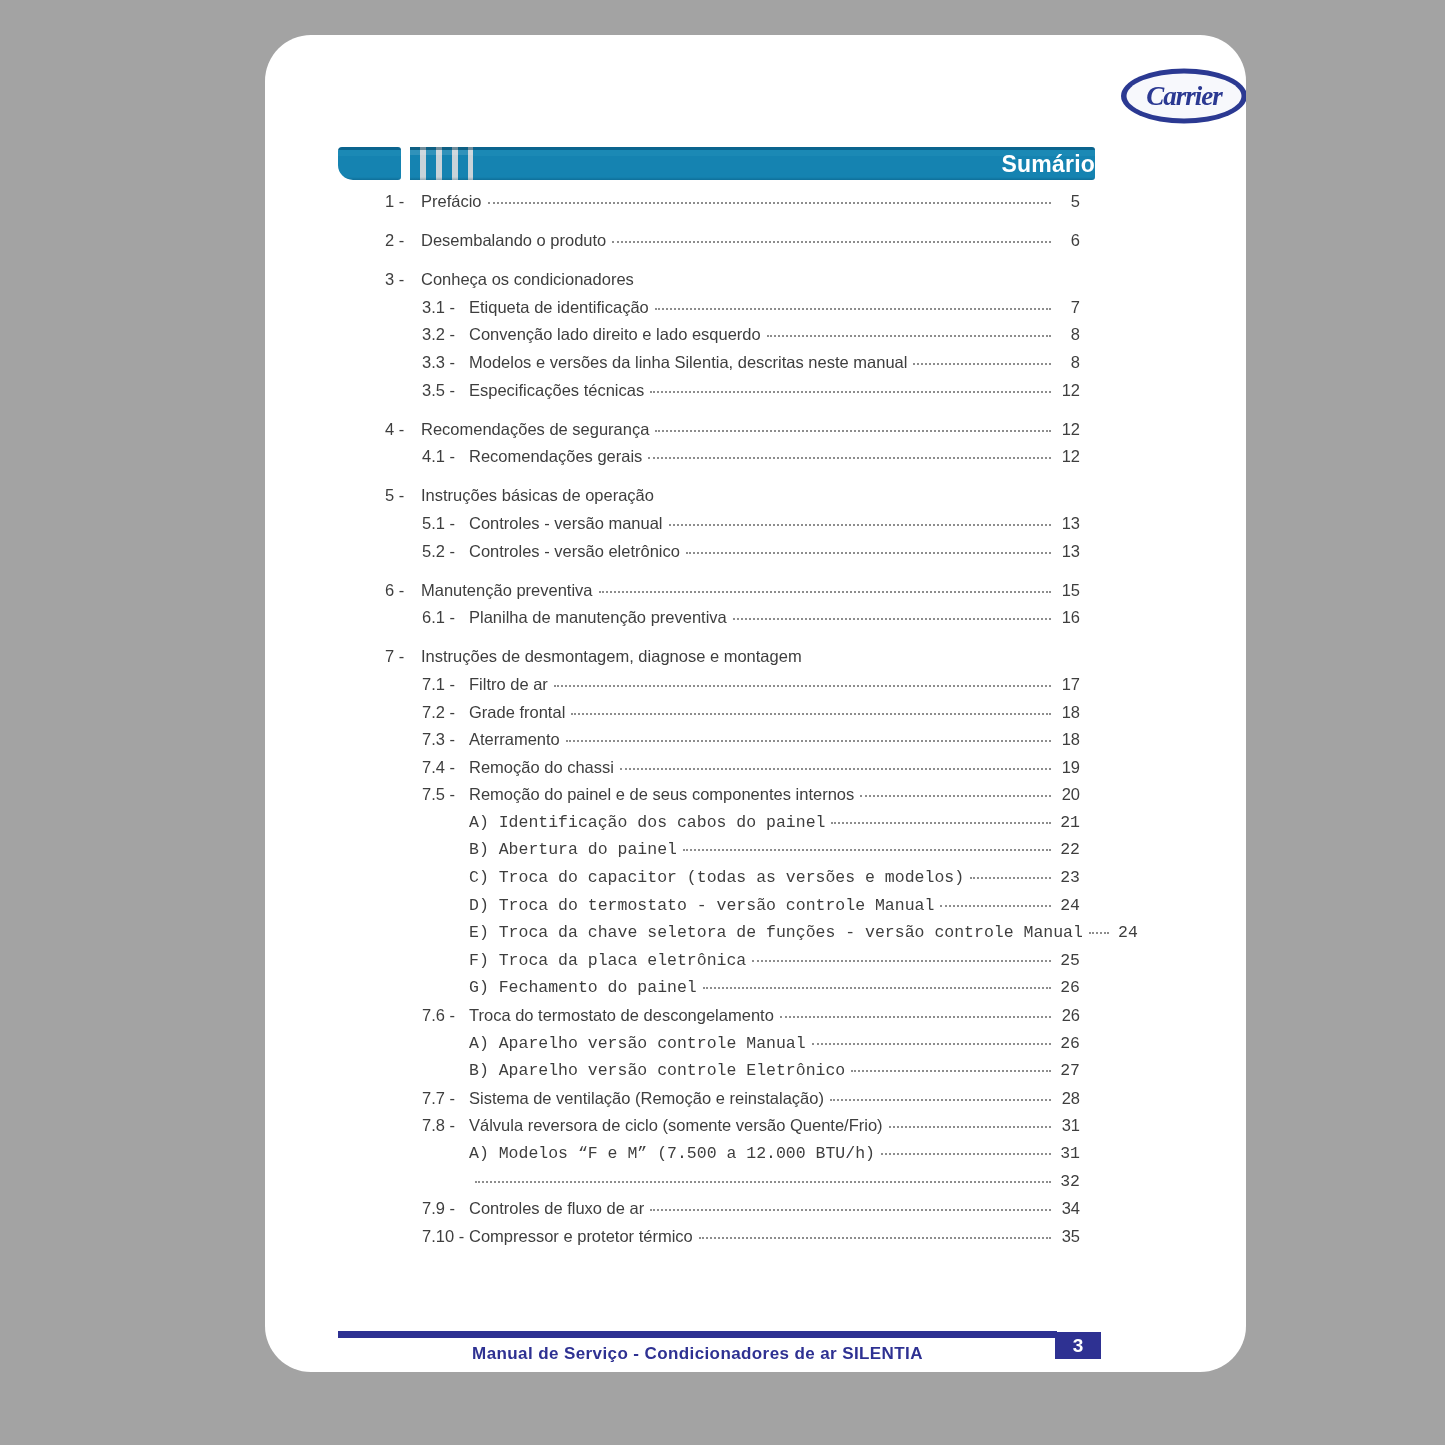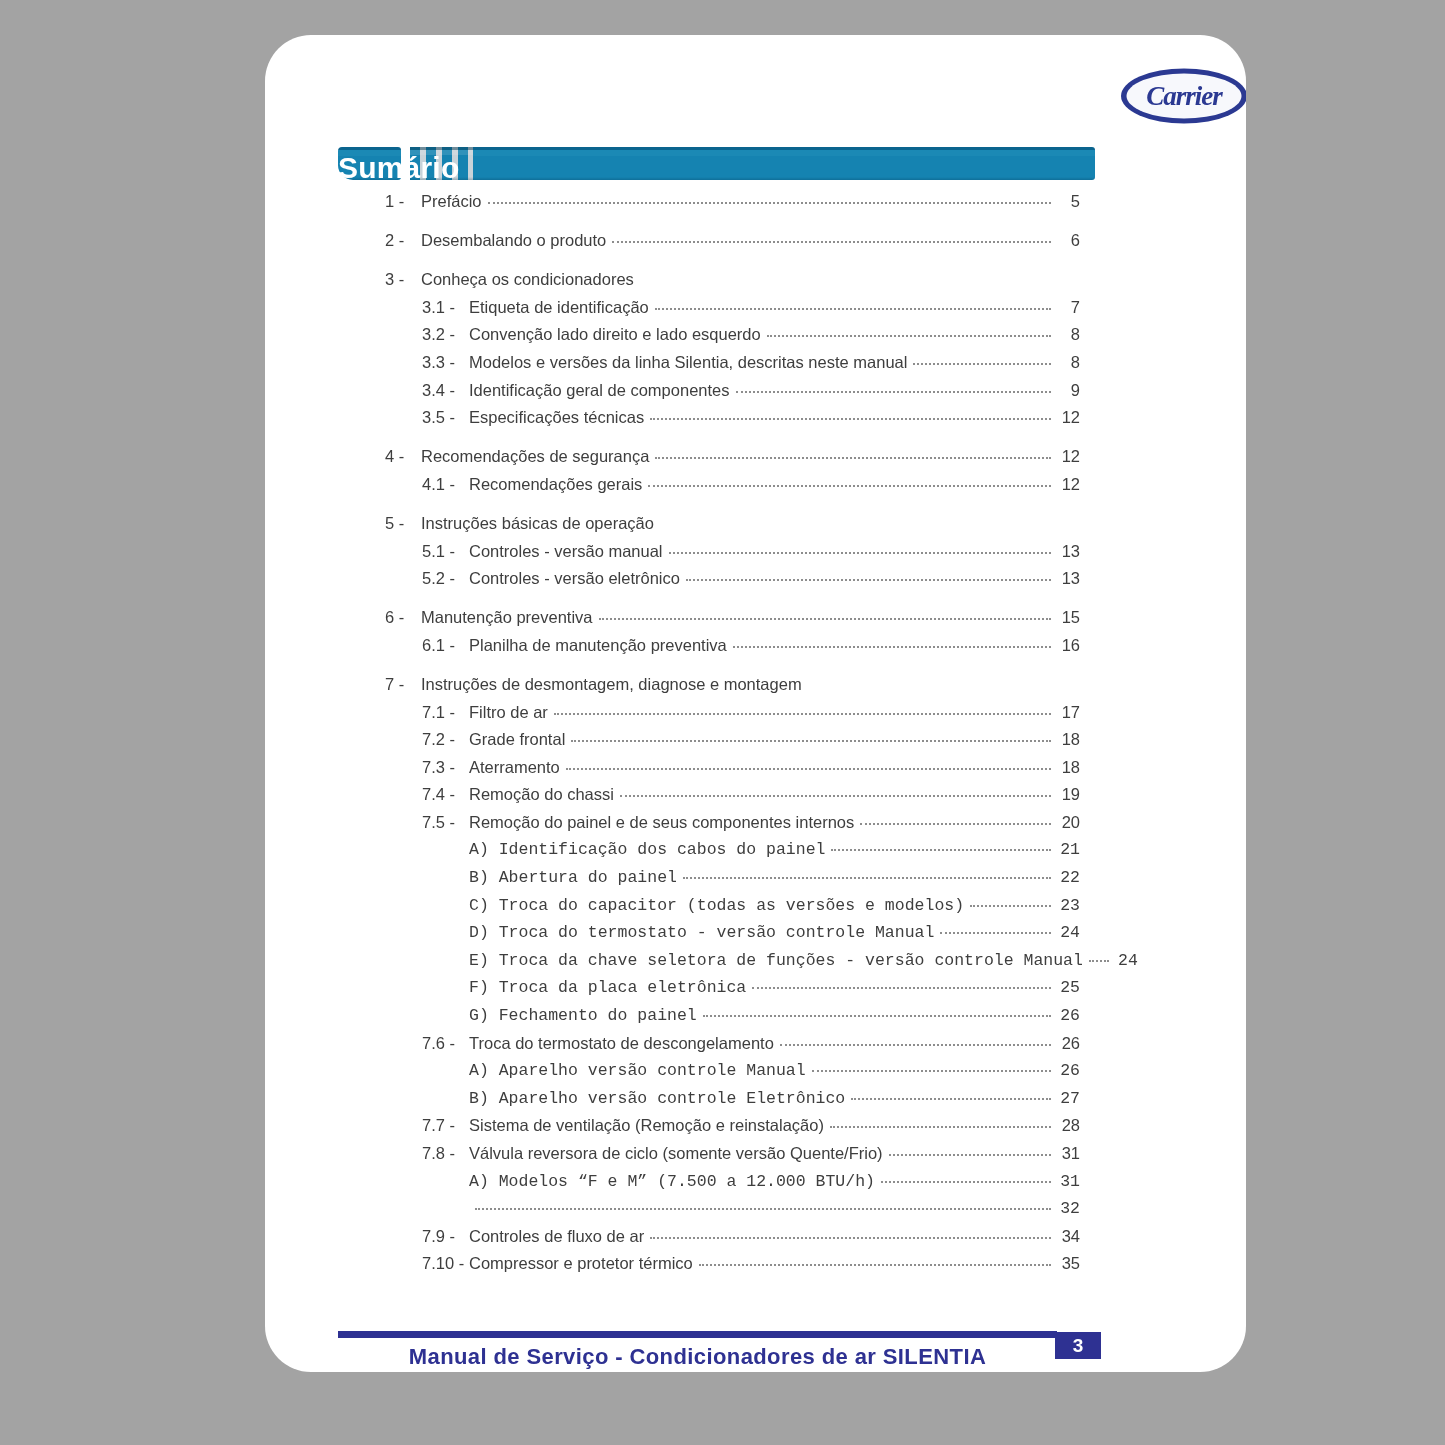--- a/index.html
+++ b/index.html
@@ -46,23 +46,23 @@
     background: linear-gradient(180deg, rgba(4,53,77,0.45) 0 3px, rgba(255,255,255,0.12) 3px 8px, transparent 8px calc(100% - 3px), rgba(4,53,77,0.25) 100%);
   }
   .hdr-main {
     position: absolute; left: 135px; top: 0;
     width: 622px; height: 100%;
     background: linear-gradient(180deg, #0a648e 0 3px, #1b89b5 3px 9px, #1583b1 9px calc(100% - 3px), #0f6f99 100%);
     border-radius: 0 3px 3px 0;
   }
   .hdr-title {
     position: absolute; left: 0; right: 0; top: 4px;
-    text-align: left;
+    text-align: right;
     color: #ffffff;
-    font-size: 30px;
+    font-size: 23px;
     font-weight: bold;
     letter-spacing: 0.2px;
   }
   
   .toc {
     position: absolute;
     left: 120px; top: 157px;
     width: 695px;
   }
   .toc-row {
@@ -105,21 +105,21 @@
     font-weight: bold;
     text-align: center;
     line-height: 27px;
   }
   .f-text {
     position: absolute;
     left: 73px; top: 1309px;
     width: 719px;
     text-align: center;
     color: #2e3192;
-    font-size: 22px;
+    font-size: 17px;
     font-weight: bold;
     letter-spacing: 0.4px;
   }
 </style>
 </head>
 <body>
 
 <div class="page">
 
   <svg class="logo" viewBox="0 0 130 58" xmlns="http://www.w3.org/2000/svg">
@@ -164,26 +164,20 @@
         <span class="dots"></span>
         <span class="pg">8</span>
       </div>
       <div class="toc-row l2">
         <span class="num num2">3.3 -</span>
         <span class="lbl">Modelos e versões da linha Silentia, descritas neste manual</span>
         <span class="dots"></span>
         <span class="pg">8</span>
       </div>
       <div class="toc-row l2">
-        <span class="num num2">3.4 -</span>
-        <span class="lbl">Identificação geral de componentes</span>
-        <span class="dots"></span>
-        <span class="pg">9</span>
-      </div>
-      <div class="toc-row l2">
         <span class="num num2">3.5 -</span>
         <span class="lbl">Especificações técnicas</span>
         <span class="dots"></span>
         <span class="pg">12</span>
       </div>
       <div class="toc-row l1">
         <span class="num num1">4 -</span>
         <span class="lbl">Recomendações de segurança</span>
         <span class="dots"></span>
         <span class="pg">12</span>

